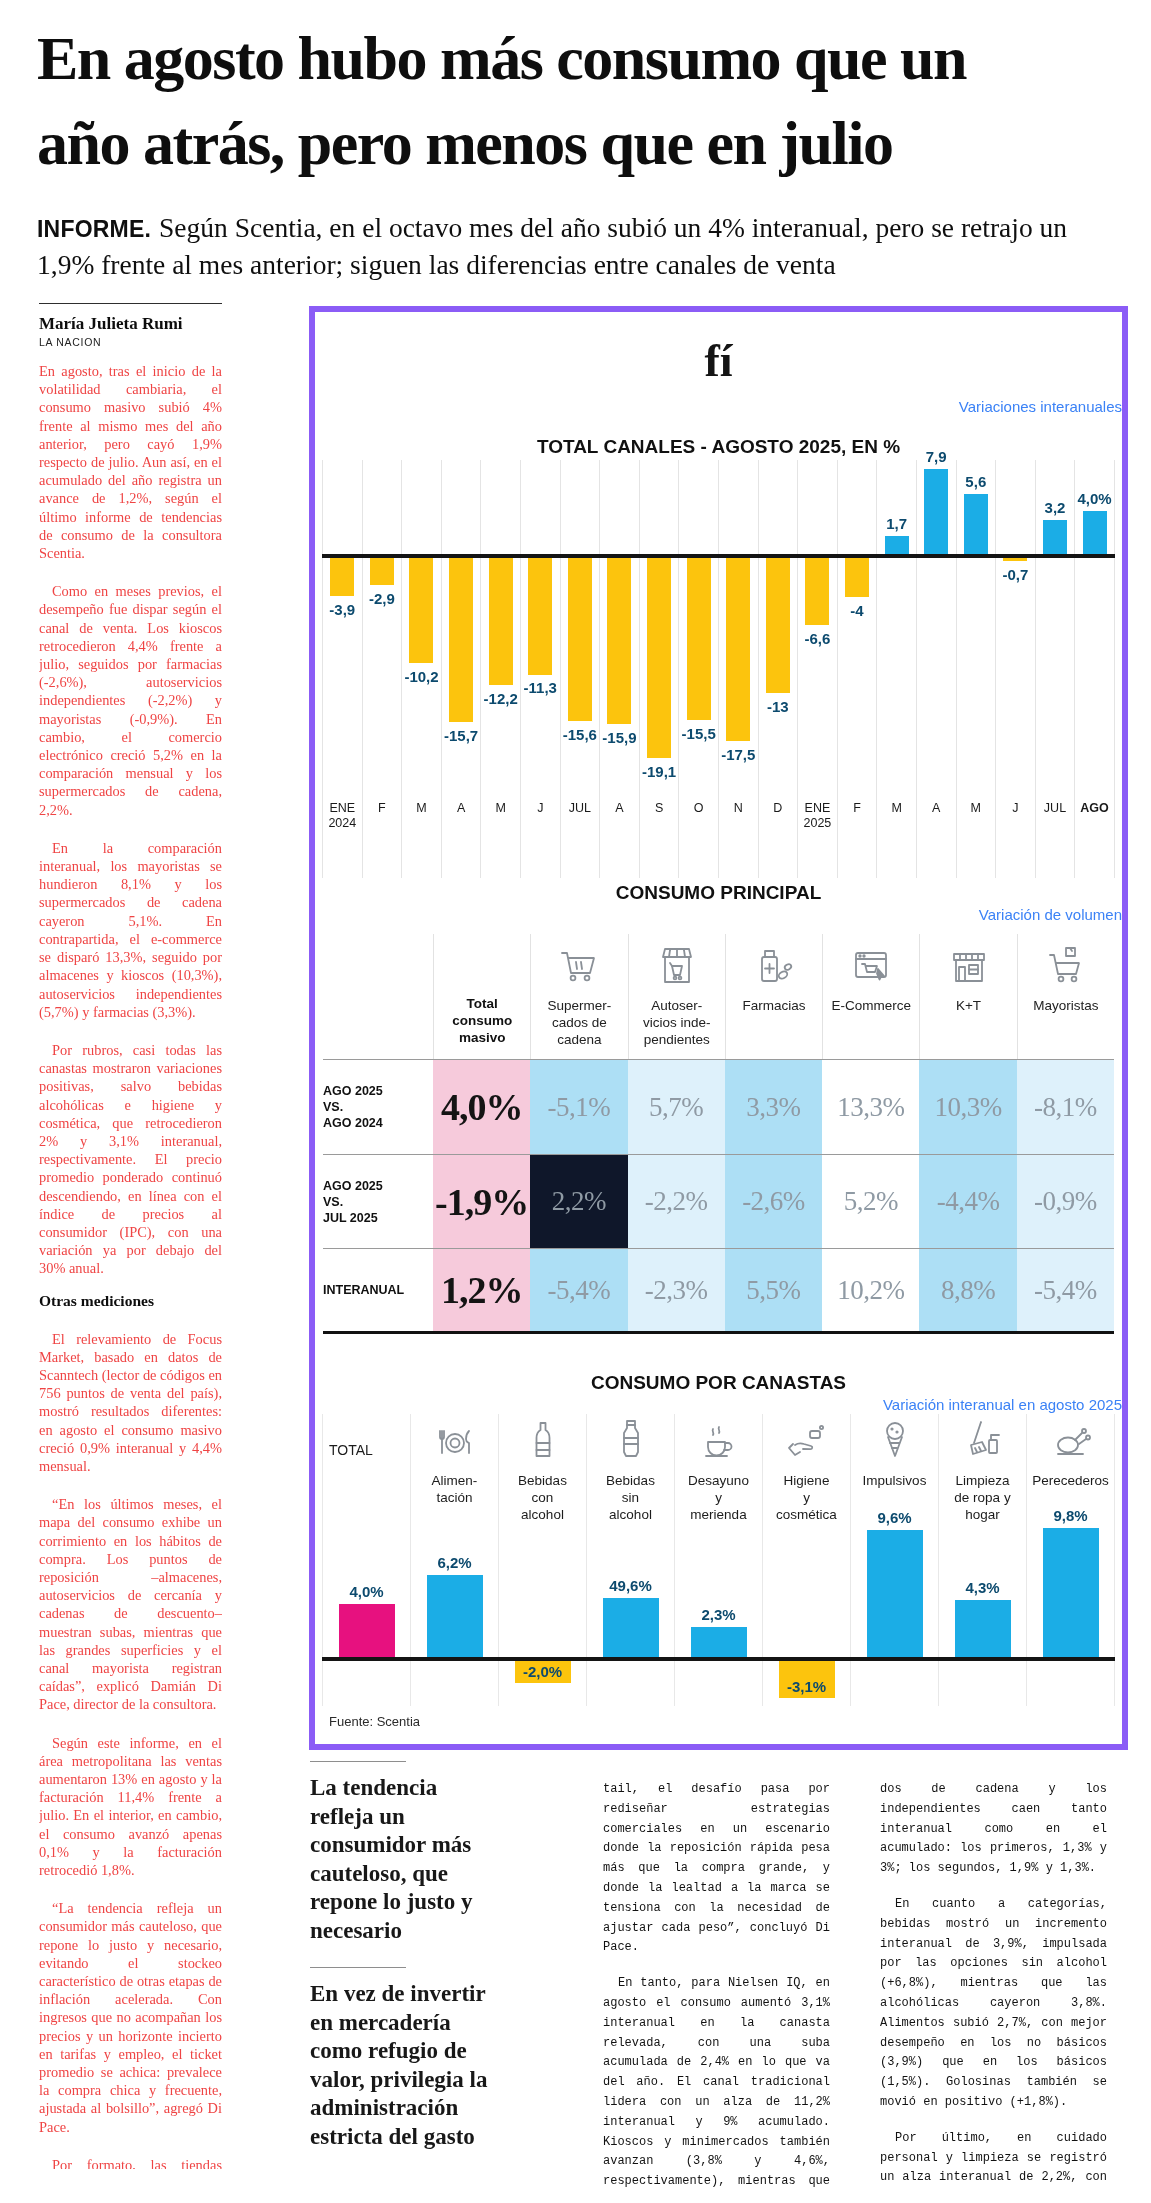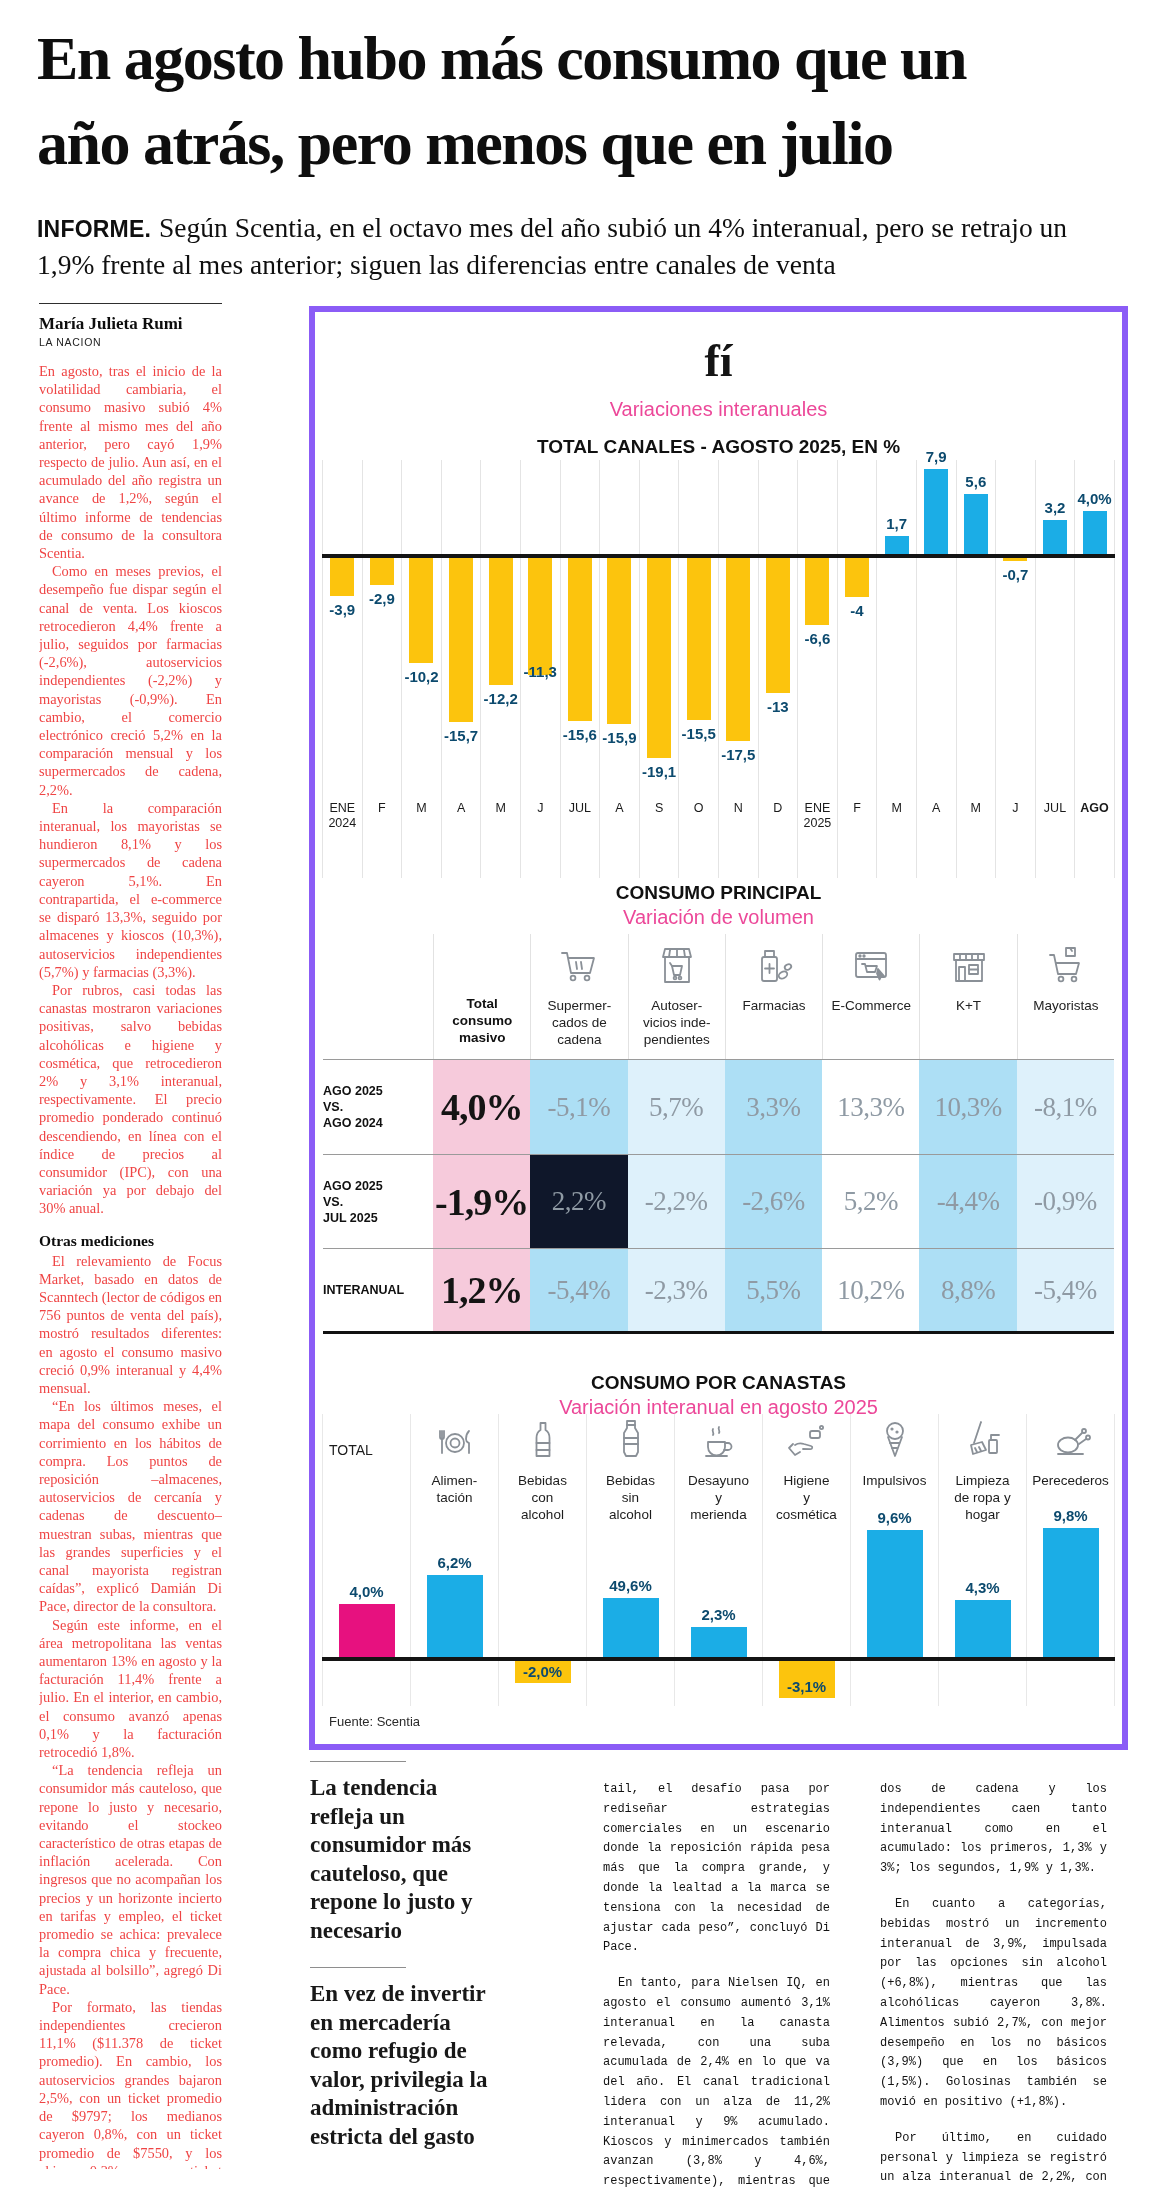--- a/index.html
+++ b/index.html
@@ -13,29 +13,29 @@
   .kicker{font-family:"Liberation Sans",sans-serif;font-weight:700;font-size:23px;
           letter-spacing:.2px;margin-right:8px;}
 
   
   .left-col{position:absolute;left:39px;top:303px;width:183px;height:1866px;overflow:hidden;}
   .col-rule{border-top:1.6px solid #2e2e2e;width:100%;margin:0 0 10px 0;}
   .byline{font-size:17px;font-weight:700;color:#0d0d0d;}
   .byline-org{font-family:"Liberation Sans",sans-serif;font-size:10.5px;letter-spacing:.7px;
               color:#222;margin:2px 0 14px 0;}
   .body-copy p{margin:0;font-size:14.4px;line-height:18.2px;text-align:justify;color:#ef4444;}
-  .body-copy p.ind{text-indent:13px;}
+  .body-copy p.ind{text-indent:13px;margin-top:20px;}
   .body-copy h3{margin:14px 0 2px 0;font-size:15.5px;color:#0d0d0d;}
 
   
   .card{position:absolute;left:309px;top:306px;width:807px;height:1432px;border:6px solid #8b5cf6;
         background:#fff;font-family:"Liberation Sans",sans-serif;}
   .fi-logo{position:absolute;top:22px;left:0;right:0;text-align:center;
            font-family:"Liberation Serif",serif;font-weight:700;font-size:46px;color:#141414;}
-  .c-sub{position:absolute;top:86px;left:0;right:0;text-align:center;font-size:20px;color:#ec4899;}
+  .c-sub{position:absolute;top:86px;left:0;right:0;text-align:right;font-size:15px;color:#3b82f6;}
   .c-title{position:absolute;left:0;right:0;text-align:center;font-size:19px;font-weight:700;color:#111;}
   .t1{top:124px;}
 
   
   #plot1{position:absolute;left:7px;right:7px;top:148px;height:418px;display:flex;}
   #plot1 .cell{flex:1;position:relative;border-right:1px solid #e4e4e4;}
   #plot1 .cell:first-child{border-left:1px solid #e4e4e4;}
   .bar{position:absolute;left:50%;transform:translateX(-50%);z-index:1;}
   #plot1 .bar{width:24px;}
   .vlabel{position:absolute;left:50%;transform:translateX(-50%);font-weight:700;font-size:15px;
@@ -146,21 +146,21 @@
           <div class="vlabel" style="top: 266.99px;">-15,7</div>
           <div class="xtick">A</div>
         </div>
         <div class="cell">
           <div class="bar" style="height: 130.54px; top: 94px; background: rgb(252, 196, 13);"></div>
           <div class="vlabel" style="top: 229.54px;">-12,2</div>
           <div class="xtick">M</div>
         </div>
         <div class="cell">
           <div class="bar" style="height: 120.91px; top: 94px; background: rgb(252, 196, 13);"></div>
-          <div class="vlabel" style="top: 203px; text-align: center;">-11,3</div>
+          <div class="vlabel" style="top: 219px; text-align: center;">-11,3</div>
           <div class="xtick">J</div>
         </div>
         <div class="cell">
           <div class="bar" style="height: 166.92px; top: 94px; background: rgb(252, 196, 13);"></div>
           <div class="vlabel" style="top: 265.92px;">-15,6</div>
           <div class="xtick">JUL</div>
         </div>
         <div class="cell">
           <div class="bar" style="height: 170.13px; top: 94px; background: rgb(252, 196, 13);"></div>
           <div class="vlabel" style="top: 269.13px;">-15,9</div>

